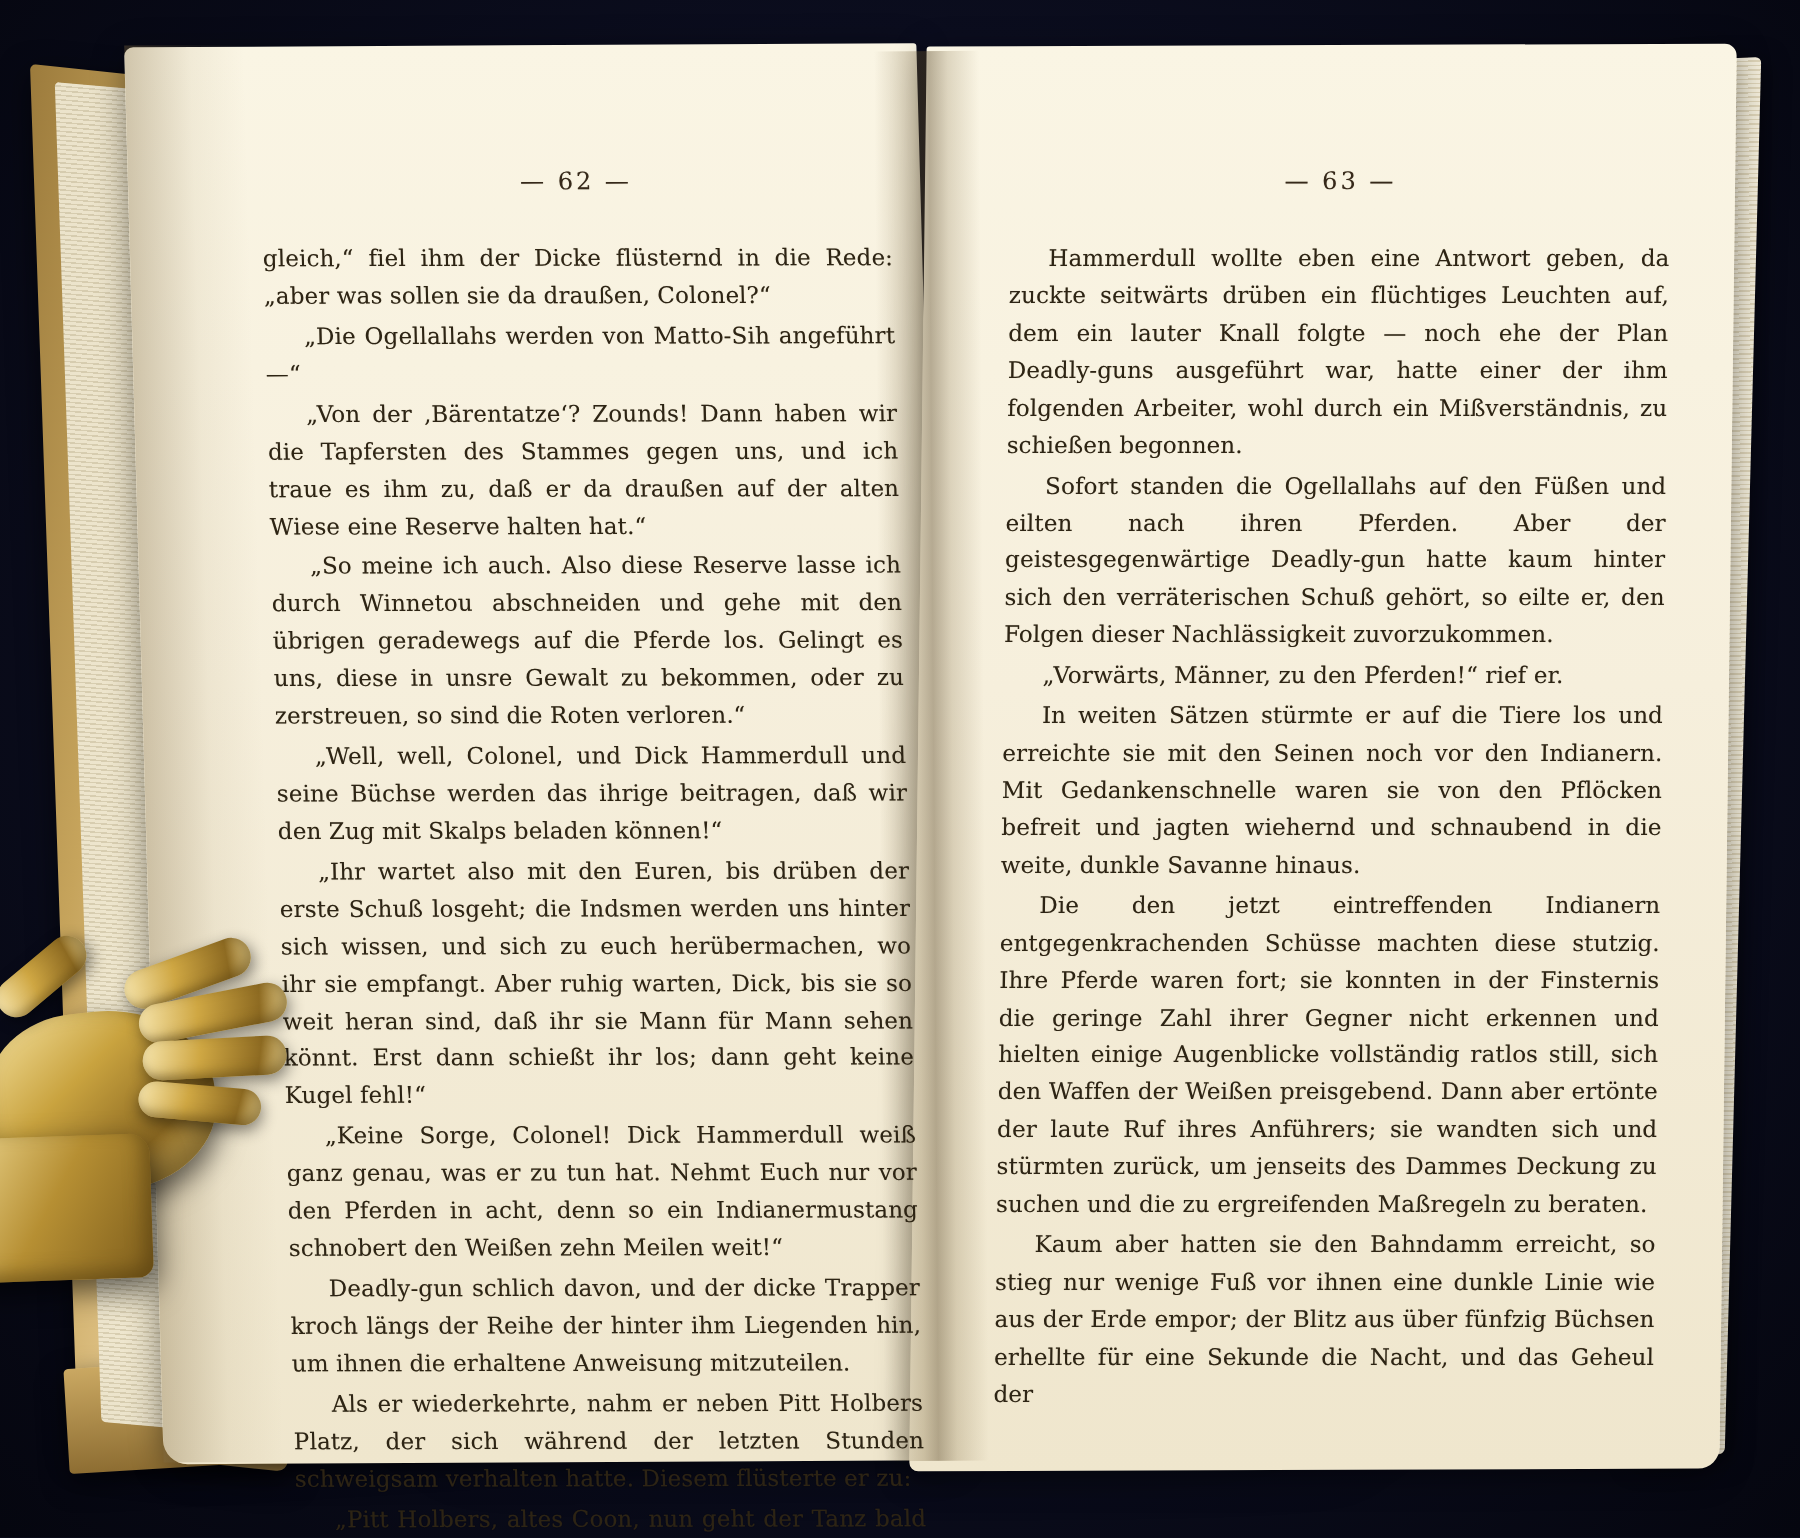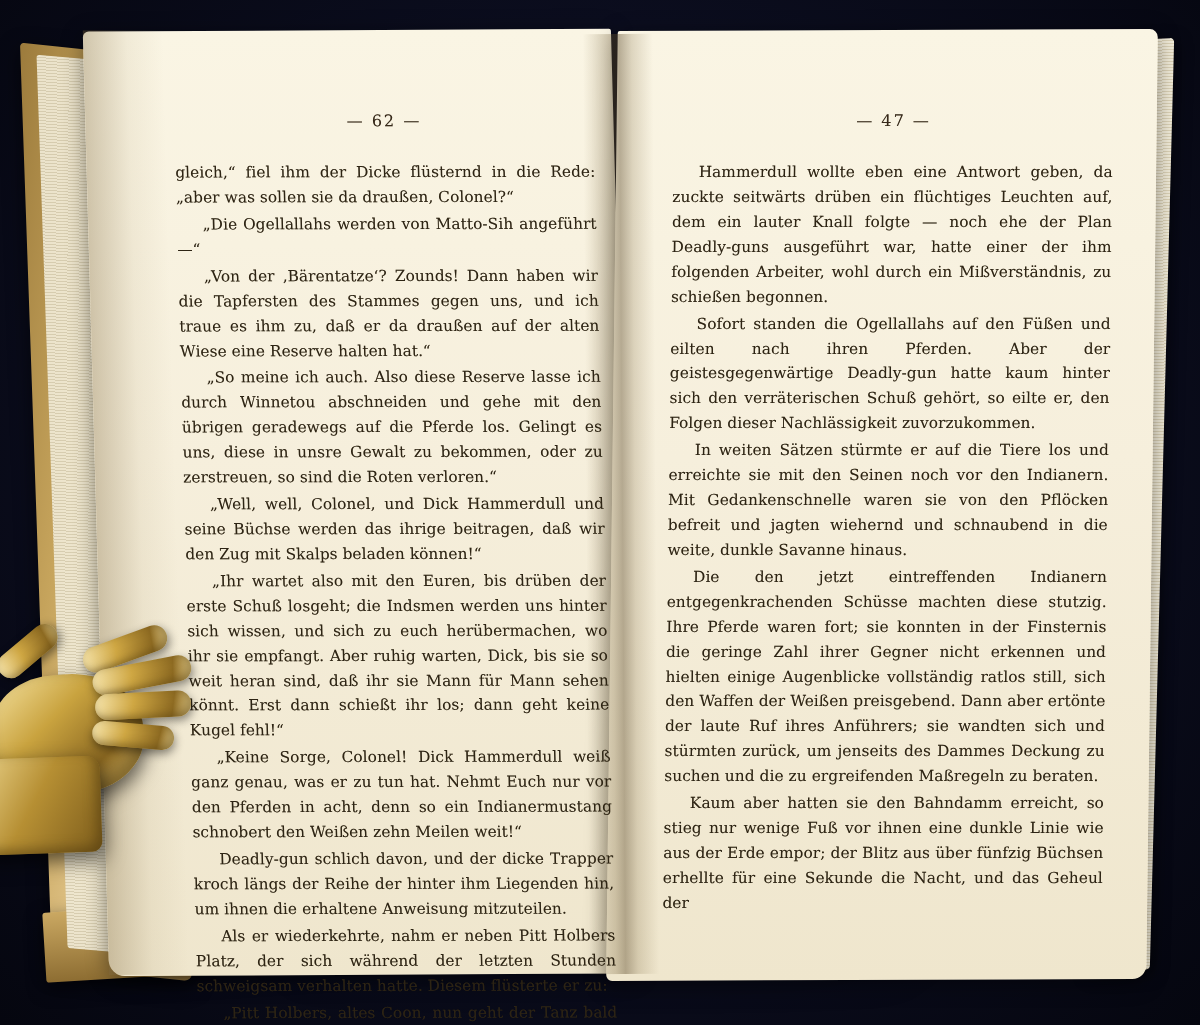--- a/index.html
+++ b/index.html
@@ -203,23 +203,24 @@
     <p class="para">„So meine ich auch. Also diese Reserve lasse ich durch Winnetou abschneiden und gehe mit den übrigen geradewegs auf die Pferde los. Gelingt es uns, diese in unsre Gewalt zu bekommen, oder zu zerstreuen, so sind die Roten verloren.“</p>
     <p class="para">„Well, well, Colonel, und Dick Hammerdull und seine Büchse werden das ihrige beitragen, daß wir den Zug mit Skalps beladen können!“</p>
     <p class="para">„Ihr wartet also mit den Euren, bis drüben der erste Schuß losgeht; die Indsmen werden uns hinter sich wissen, und sich zu euch herübermachen, wo ihr sie empfangt. Aber ruhig warten, Dick, bis sie so weit heran sind, daß ihr sie Mann für Mann sehen könnt. Erst dann schießt ihr los; dann geht keine Kugel fehl!“</p>
     <p class="para">„Keine Sorge, Colonel! Dick Hammerdull weiß ganz genau, was er zu tun hat. Nehmt Euch nur vor den Pferden in acht, denn so ein Indianermustang schnobert den Weißen zehn Meilen weit!“</p>
     <p class="para">Deadly-gun schlich davon, und der dicke Trapper kroch längs der Reihe der hinter ihm Liegenden hin, um ihnen die erhaltene Anweisung mitzuteilen.</p>
     <p class="para">Als er wiederkehrte, nahm er neben Pitt Holbers Platz, der sich während der letzten Stunden schweigsam verhalten hatte. Diesem flüsterte er zu:</p>
     <p class="para">„Pitt Holbers, altes Coon, nun geht der Tanz bald los!“</p>
   </div>
 
   <div class="page-text page-right-text">
-    <div class="folio">—  47  —</div>
+    <div class="folio">—  63  —</div>
     <p class="para">Hammerdull wollte eben eine Antwort geben, da zuckte seitwärts drüben ein flüchtiges Leuchten auf, dem ein lauter Knall folgte — noch ehe der Plan Deadly-guns ausgeführt war, hatte einer der ihm folgenden Arbeiter, wohl durch ein Mißverständnis, zu schießen begonnen.</p>
     <p class="para">Sofort standen die Ogellallahs auf den Füßen und eilten nach ihren Pferden. Aber der geistesgegenwärtige Deadly-gun hatte kaum hinter sich den verräterischen Schuß gehört, so eilte er, den Folgen dieser Nachlässigkeit zuvorzukommen.</p>
+    <p class="para">„Vorwärts, Männer, zu den Pferden!“ rief er.</p>
     <p class="para">In weiten Sätzen stürmte er auf die Tiere los und erreichte sie mit den Seinen noch vor den Indianern. Mit Gedankenschnelle waren sie von den Pflöcken befreit und jagten wiehernd und schnaubend in die weite, dunkle Savanne hinaus.</p>
     <p class="para">Die den jetzt eintreffenden Indianern entgegenkrachenden Schüsse machten diese stutzig. Ihre Pferde waren fort; sie konnten in der Finsternis die geringe Zahl ihrer Gegner nicht erkennen und hielten einige Augenblicke vollständig ratlos still, sich den Waffen der Weißen preisgebend. Dann aber ertönte der laute Ruf ihres Anführers; sie wandten sich und stürmten zurück, um jenseits des Dammes Deckung zu suchen und die zu ergreifenden Maßregeln zu beraten.</p>
     <p class="para">Kaum aber hatten sie den Bahndamm erreicht, so stieg nur wenige Fuß vor ihnen eine dunkle Linie wie aus der Erde empor; der Blitz aus über fünfzig Büchsen erhellte für eine Sekunde die Nacht, und das Geheul der</p>
   </div>
 
   <div class="hand-wrap">
     <div class="hand-palm"></div>
     <div class="finger f1"></div>
     <div class="finger f2"></div>
     <div class="finger f3"></div>

